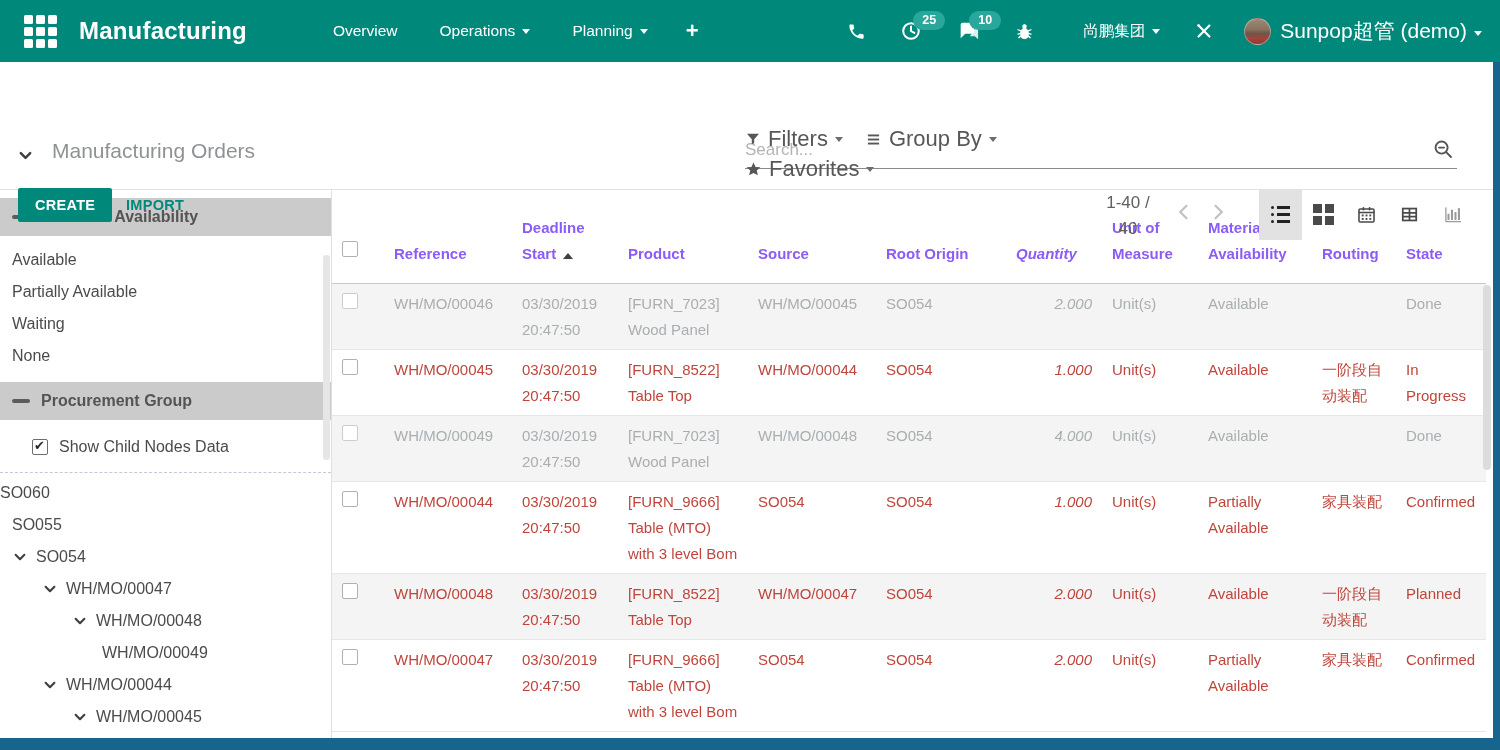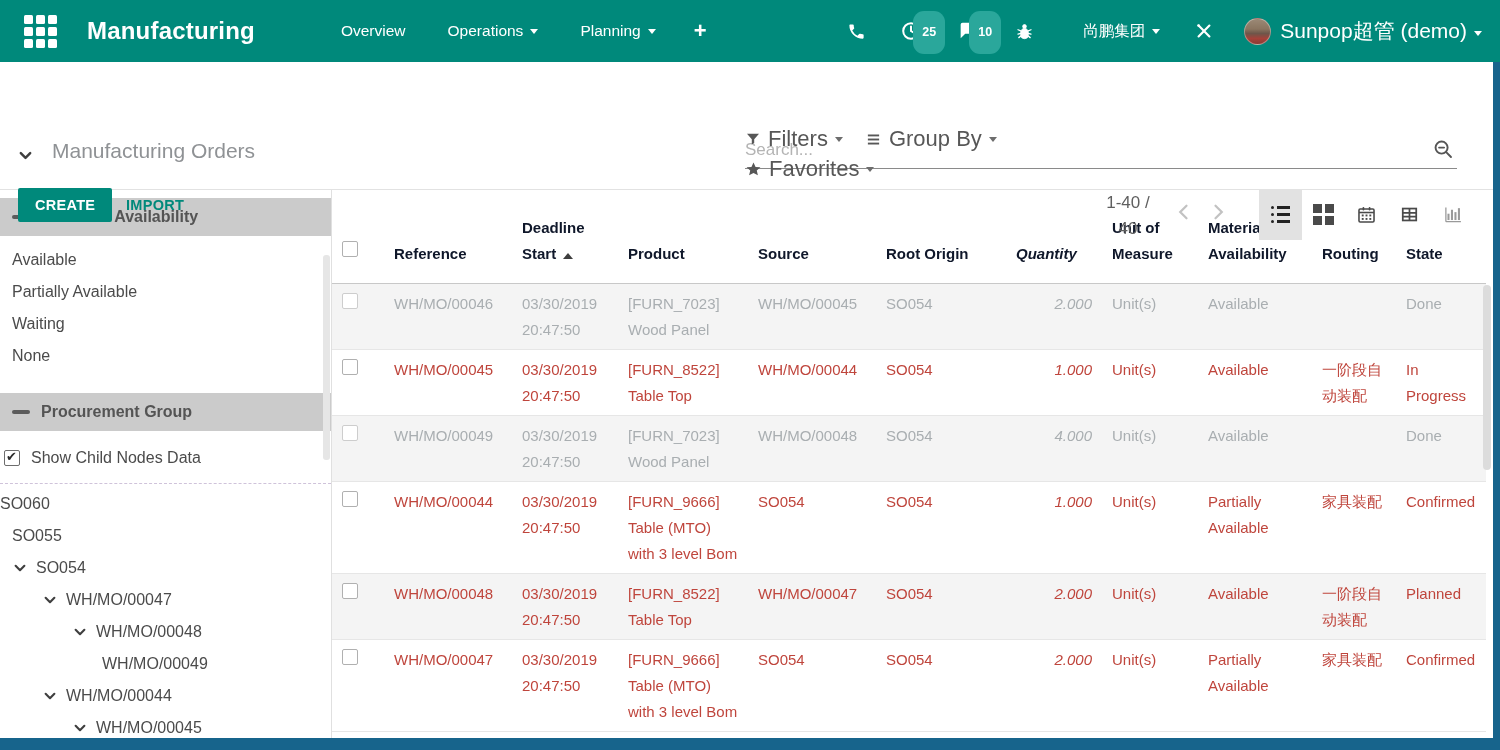--- a/index.html
+++ b/index.html
@@ -3,29 +3,29 @@
 <meta charset="utf-8">
 <style>
   * { margin:0; padding:0; box-sizing:border-box; }
   html,body { width:1500px; height:750px; overflow:hidden; }
   body { font-family:"Liberation Sans","DejaVu Sans",sans-serif; background:#fff; position:relative; color:#4c4c4c; }
 
   
   .topbar { position:absolute; top:0; left:0; right:0; height:62px; background:#00897b; color:#fff; display:flex; align-items:center; z-index:60; }
   .grid-icon { display:grid; grid-template-columns:repeat(3,9px); grid-gap:3px; margin:0 0 0 24px; cursor:pointer; }
   .grid-icon i { width:9px; height:9px; background:#fff; border-radius:1.5px; }
-  .app-title { font-size:24px; font-weight:700; margin-left:30px; letter-spacing:.2px; }
+  .app-title { font-size:24px; font-weight:700; margin-left:22px; letter-spacing:.2px; }
   .top-nav { display:flex; align-items:center; margin-left:72px; }
   .top-nav .nav-item { font-size:15.5px; margin-right:14px; padding:8px 14px; cursor:pointer; white-space:nowrap; }
   .caret { display:inline-block; width:0; height:0; border-left:4.5px solid transparent; border-right:4.5px solid transparent; border-top:5px solid currentColor; margin-left:7px; vertical-align:2px; }
   .plus-btn { font-size:22px; font-weight:700; padding:4px 10px; cursor:pointer; }
   .top-right { display:flex; align-items:center; margin-left:auto; margin-right:18px; }
   .tb-ic { position:relative; margin-left:34px; cursor:pointer; display:flex; align-items:center; }
   .tb-ic svg { display:block; }
-  .badge { position:absolute; top:-9px; left:13px; background:#2aa79b; color:#fff; font-size:12.5px; font-weight:700; padding:14px 9px; border-radius:11px; line-height:15px; }
+  .badge { position:absolute; top:-9px; left:13px; background:#2aa79b; color:#fff; font-size:12.5px; font-weight:700; padding:2px 9px; border-radius:11px; line-height:15px; }
   .company { font-size:15.5px; margin-left:48px; cursor:pointer; white-space:nowrap; }
   .avatar { width:27px; height:27px; border-radius:50%; margin-left:30px; border:1px solid rgba(255,255,255,.35);
             background:linear-gradient(180deg,#9b8976 0%,#8a7560 40%,#6e564a 58%,#a5423a 78%,#8c3a33 100%); }
   .username { font-size:21px; margin-left:9px; cursor:pointer; white-space:nowrap; }
 
   
   .control-panel { position:absolute; top:62px; left:0; right:0; height:128px; background:#fff; border-bottom:1px solid #e2e2e2; z-index:40; }
   .bc-chevron { position:absolute; left:17px; top:86px; color:#3f3f3f; cursor:pointer; }
   .breadcrumb { position:absolute; left:52px; top:77px; font-size:21px; color:#8f9295; }
   .btn-create { position:absolute; left:18px; top:126px; background:#00897b; color:#fff; font-size:14.5px; font-weight:700; padding:9px 17px; border:none; border-radius:2px; cursor:pointer; letter-spacing:.3px; }
@@ -51,39 +51,39 @@
   .sw-btn.dim { color:#9a9a9a; }
   .icon-list-rows { display:flex; flex-direction:column; gap:3.5px; }
   .icon-list-rows i { display:flex; gap:3px; }
   .icon-list-rows b { width:3.5px; height:3.5px; background:currentColor; border-radius:50%; }
   .icon-list-rows u { width:13px; height:3.5px; background:currentColor; }
   .icon-kanban { display:grid; grid-template-columns:9px 9px; grid-gap:2.5px; }
   .icon-kanban i { width:9px; height:9px; background:currentColor; }
 
   
   .sidebar { position:absolute; left:0; top:190px; bottom:12px; width:332px; border-right:1px solid #e0e0e0; background:#fff; overflow:hidden; }
-  .sb-header { height:38px; background:#cbcbcb; color:#545454; font-size:16px; font-weight:700; display:flex; align-items:center; padding-left:12px; margin-top:11px; cursor:pointer; }
+  .sb-header { height:38px; background:#cbcbcb; color:#545454; font-size:16px; font-weight:700; display:flex; align-items:center; padding-left:12px; margin-top:0; cursor:pointer; }
   .sb-header:first-child { margin-top:8px; }
   .minus-ic { width:18px; height:4px; background:#5c5c5c; border-radius:2px; margin-right:11px; }
   .sb-list { padding:8px 0 10px 0; }
   .sb-item { height:32px; display:flex; align-items:center; padding-left:12px; font-size:16px; color:#4b4b4b; cursor:pointer; }
-  .cbx-row { height:34px; display:flex; align-items:center; padding-left:4px; font-size:16px; color:#4b4b4b; margin-top:10px; cursor:pointer; }
+  .cbx-row { height:34px; display:flex; align-items:center; padding-left:32px; font-size:16px; color:#4b4b4b; margin-top:10px; cursor:pointer; }
   .cb { display:inline-block; width:16px; height:16px; border:1px solid #b0b0b0; border-radius:2px; background:#fff; flex:none; }
   .cb.checked { border-color:#6d6d6d; position:relative; }
   .cb.checked::after { content:"\2714"; position:absolute; top:-2px; left:1px; font-size:13px; color:#2b2b2b; }
   .cbx-row .cb { margin-right:11px; }
   .dashed-sep { border-bottom:1px dashed #cfc3da; margin:8px 0 4px 0; }
   .tree-item { height:32px; display:flex; align-items:center; font-size:16px; color:#4b4b4b; cursor:pointer; }
   .tchev { color:#3f3f3f; margin-right:8px; display:flex; cursor:pointer; }
   .sb-thumb { position:absolute; left:323px; top:65px; width:7px; height:205px; background:#e6e6e6; border-radius:3px; }
 
   
   .content { position:absolute; left:332px; top:190px; right:7px; bottom:12px; overflow:hidden; background:#fff; }
   table.olist { border-collapse:collapse; table-layout:fixed; width:1154px; }
-  .olist th { vertical-align:bottom; text-align:left; font-size:15px; font-weight:700; color:#0f172a; padding:6px 10px 16px 10px; line-height:26px; height:93px; }
+  .olist th { vertical-align:bottom; text-align:left; font-size:15px; font-weight:700; color:#8b5cf6; padding:6px 10px 16px 10px; line-height:26px; height:93px; }
   .olist thead tr { border-bottom:1px solid #c8c8c8; }
   .olist td { vertical-align:top; font-size:15px; padding:7px 10px 6px 10px; line-height:26px; word-wrap:break-word; }
   .olist tbody tr { border-bottom:1px solid #e6e6e6; color:#bf453c; }
   .olist tbody tr:nth-child(odd) { background:#f4f4f4; }
   .olist tbody tr.muted { color:#a9aeb1; }
   .olist tbody tr.muted .cb { border-color:#cdcdcd; }
   .col-num, .td-num { text-align:right;font-style:italic; }
   .sort-asc { display:inline-block; width:0; height:0; border-left:5px solid transparent; border-right:5px solid transparent; border-bottom:6px solid #3e3e3e; margin-left:7px; }
   .th-cb { padding-bottom:18px !important; }
 

